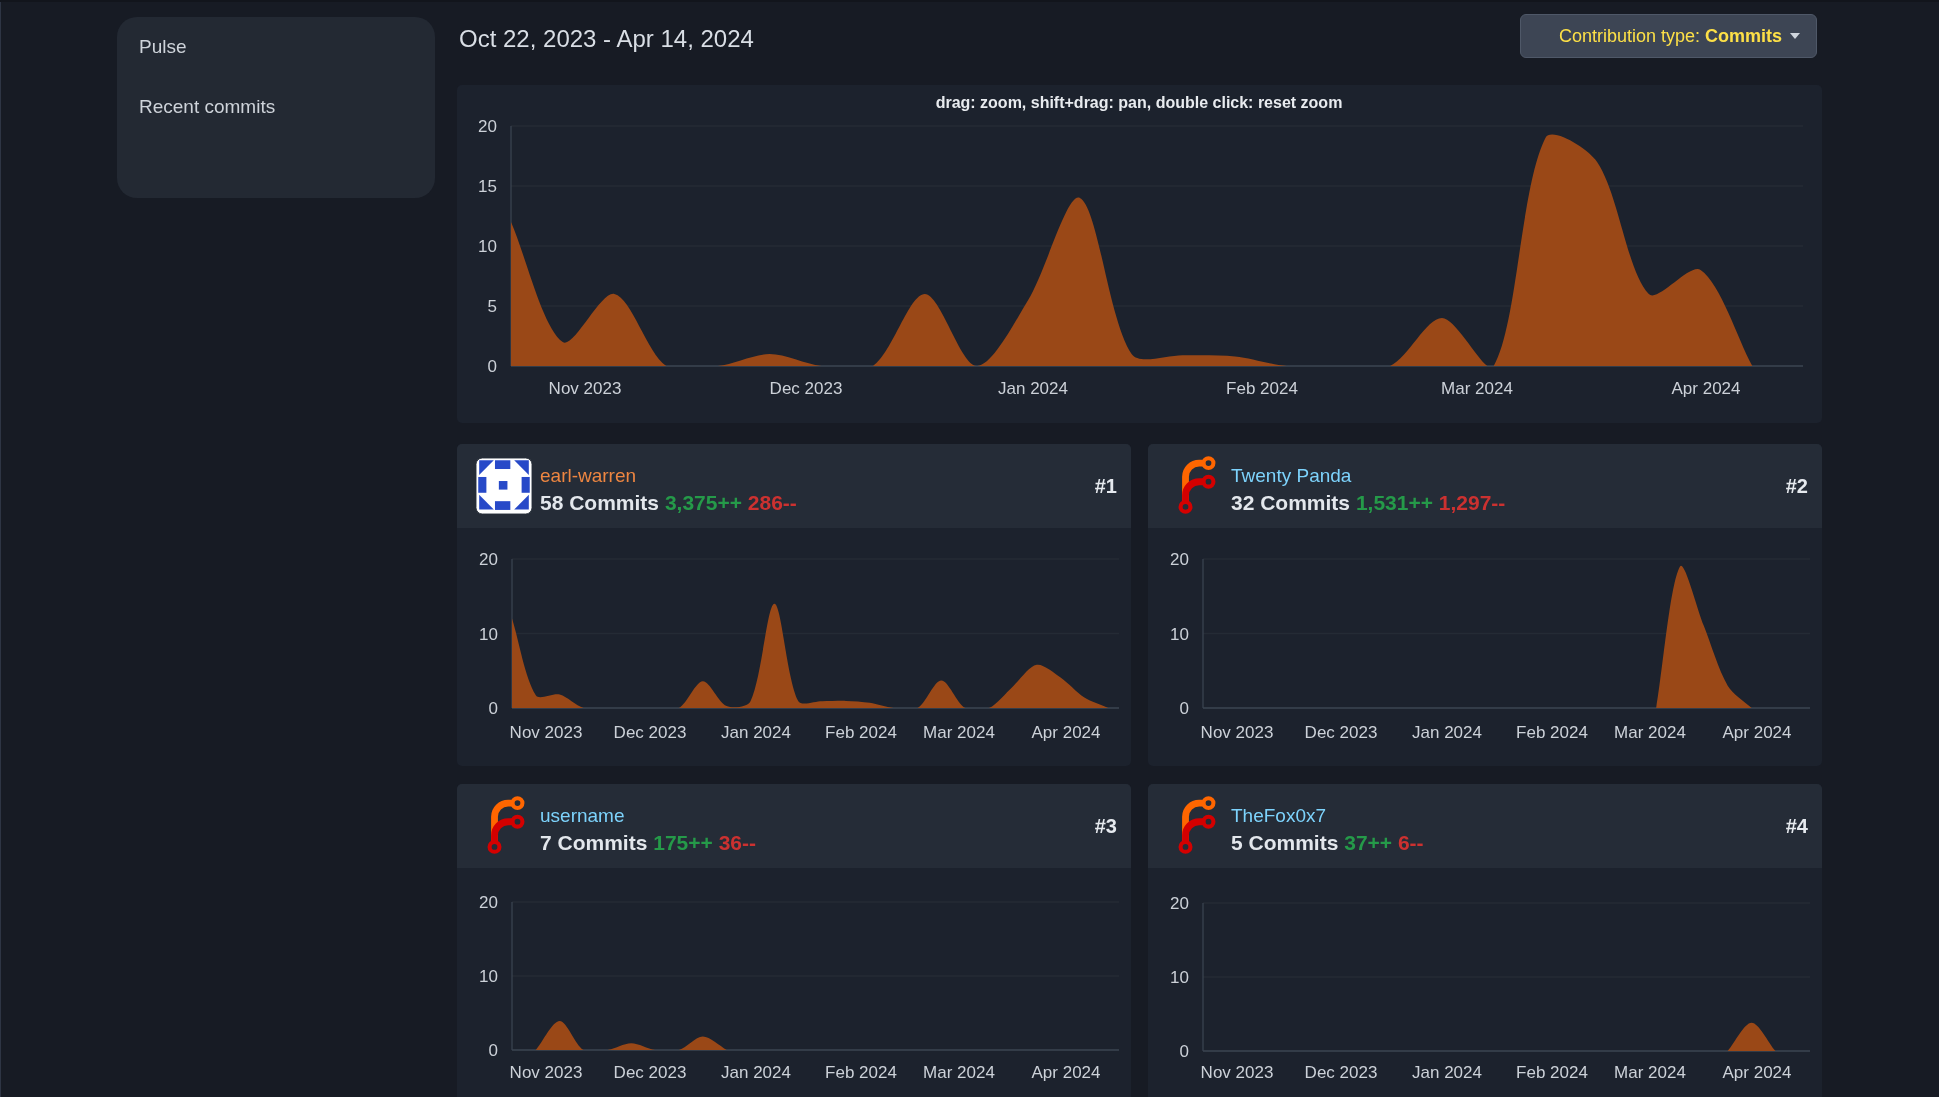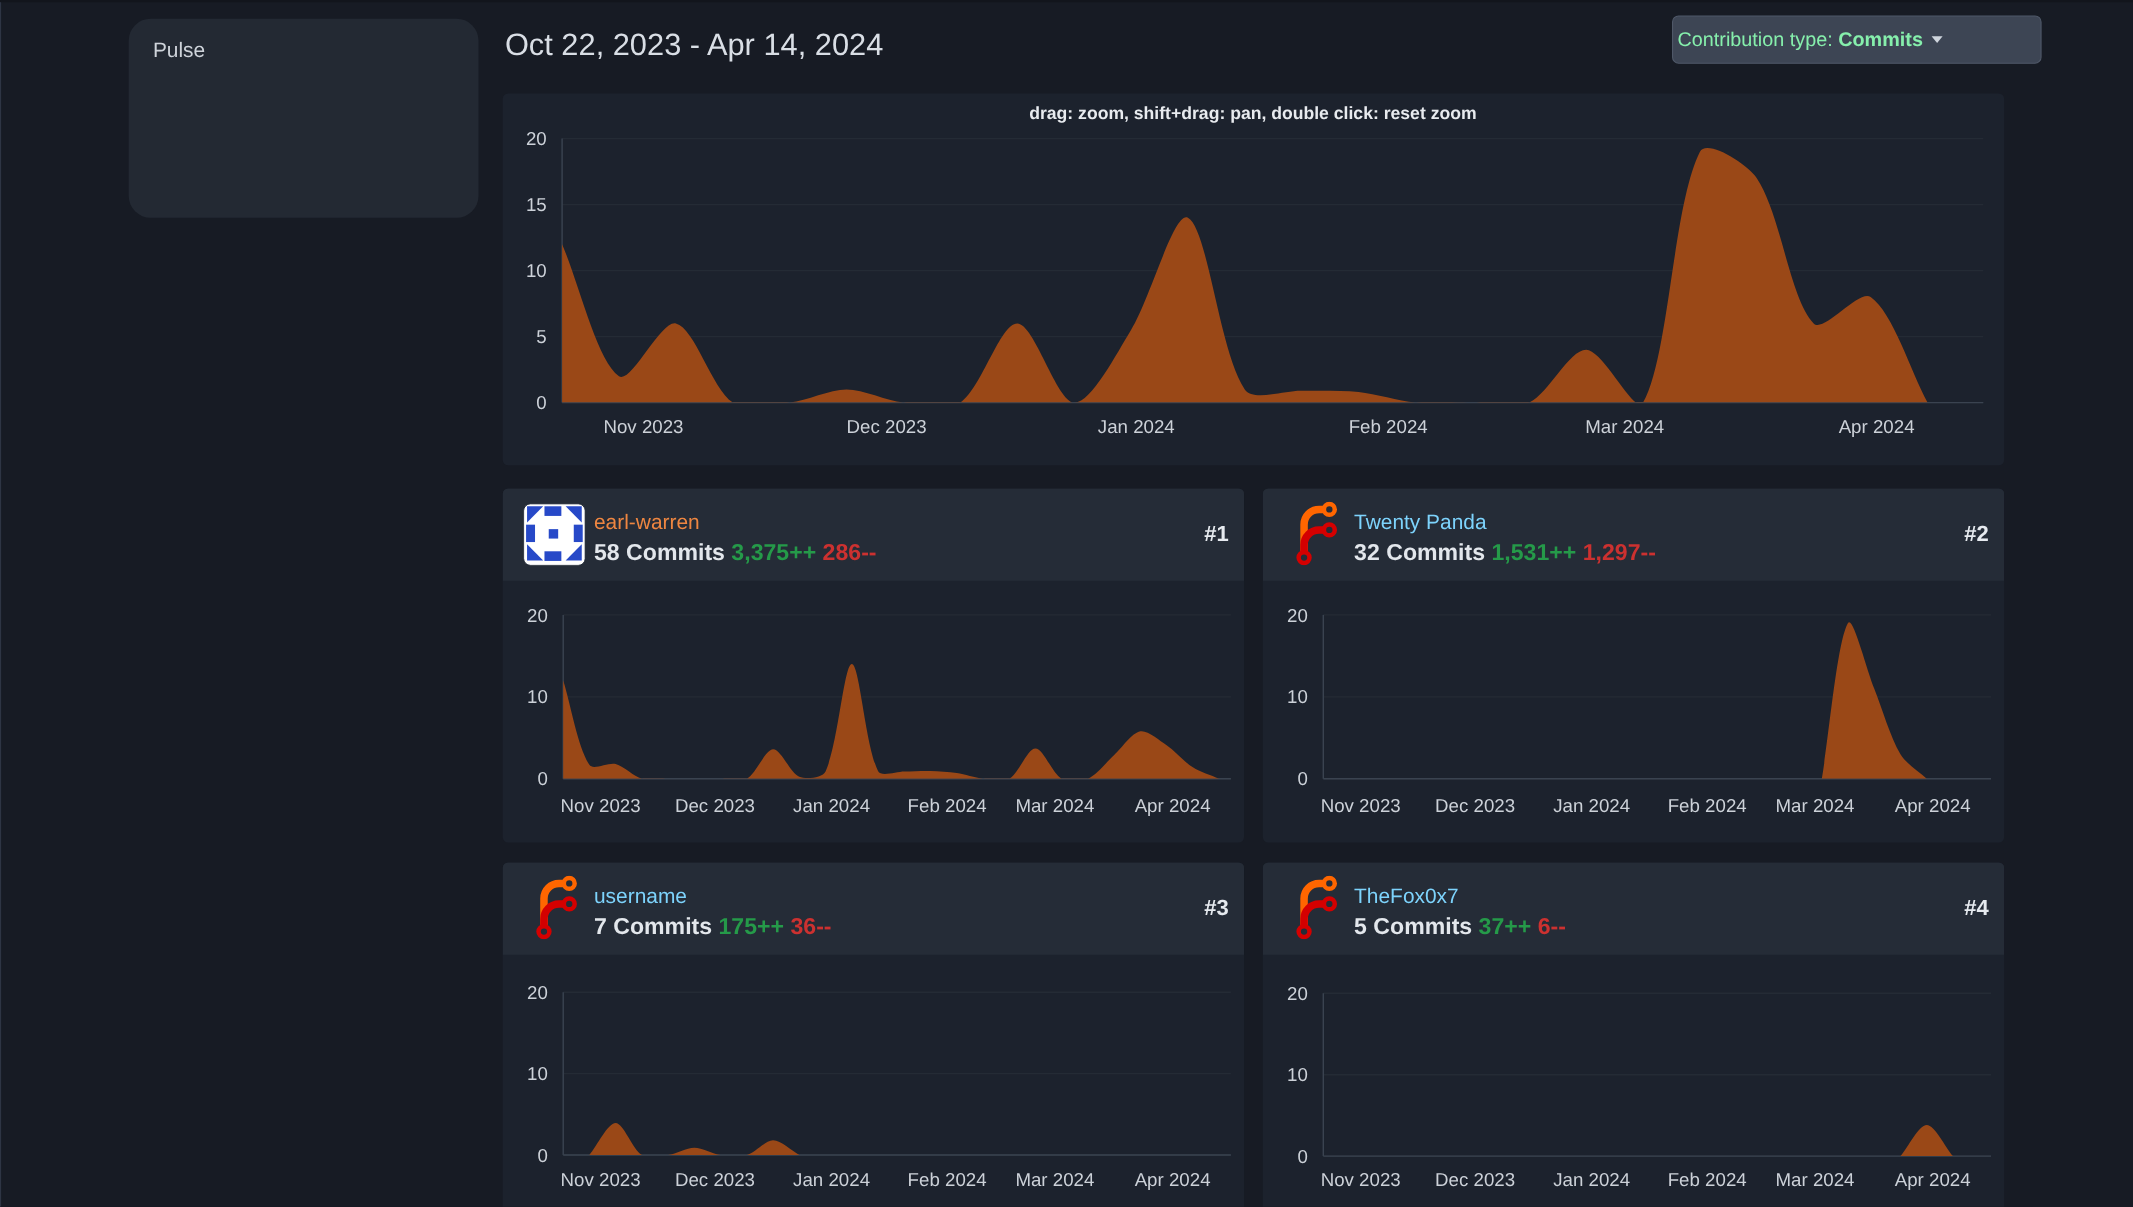--- a/index.html
+++ b/index.html
@@ -1,38 +1,39 @@
 <!DOCTYPE html>
 <html><head><meta charset="utf-8"><style>
 html,body{margin:0;padding:0;width:1939px;height:1097px;background:#171b24;overflow:hidden}
 body{font-family:"Liberation Sans",sans-serif;position:relative}
 .abs{position:absolute}
 .menu{left:117px;top:17px;width:318px;height:181px;background:#232933;border-radius:20px;overflow:hidden}
 .mi{height:60px;line-height:60px;padding-left:22px;font-size:19px;color:#ced3da}
 .mi.sel{background:#2e3540}
-.h1{left:459px;top:25px;font-size:28px;color:#d9dee5}
-.btn{left:1520px;top:14px;width:336px;height:44px;background:#3d4554;border:1px solid #4f5868;border-radius:6px;box-sizing:border-box;color:#86efac;font-size:18px;line-height:42px;padding-left:4px}
+.h1{left:459px;top:25px;font-size:24px;color:#d9dee5}
+.btn{left:1520px;top:14px;width:297px;height:44px;background:#3d4554;border:1px solid #4f5868;border-radius:6px;box-sizing:border-box;color:#fde047;font-size:18px;line-height:42px;padding-left:38px}
 .btn b{font-weight:bold}
 .caret{display:inline-block;width:0;height:0;border-left:5px solid transparent;border-right:5px solid transparent;border-top:6px solid #cfd5dd;margin-left:8px;vertical-align:middle;margin-top:-2px}
 .card{background:#1c222d}
 .chead{background:#252c37;height:84px;position:absolute;left:0;top:0;right:0}
 .cname{position:absolute;left:83px;top:21px;font-size:19px;color:#7dd3fc}
 .cname.lnk{color:#ee8641}
 .cstats{position:absolute;left:83px;top:47px;font-size:21px;font-weight:bold;color:#e3e7ec}
 .cstats .g{color:#259a49}
 .cstats .r{color:#cc3130}
 .rank{position:absolute;right:14px;top:31px;font-size:20px;font-weight:bold;color:#e6eaef}
 .topline{left:0;top:0;width:1939px;height:2px;background:#12151c}
 .leftline{left:0;top:2px;width:1px;height:1095px;background:#2e3544}
 </style></head>
 <body>
 <div class="abs topline"></div>
 <div class="abs leftline"></div>
 <div class="abs menu">
   <div class="mi">Pulse</div>
+  <div class="mi">Recent commits</div>
 </div>
 <div class="abs h1">Oct 22, 2023 - Apr 14, 2024</div>
 <div class="abs btn">Contribution type: <b>Commits</b><span class="caret"></span></div>
 
 <div class="abs card" style="left:457px;top:85px;width:1365px;height:338px;border-radius:5px"></div>
 <div class="abs card" style="left:457px;top:444px;width:674px;height:322px;border-radius:5px;overflow:hidden">
 <div class="chead"></div>
 <div class="cname lnk">earl-warren</div>
 <div class="cstats">58 Commits <span class="g">3,375++</span> <span class="r">286--</span></div>
 <div class="rank">#1</div>

